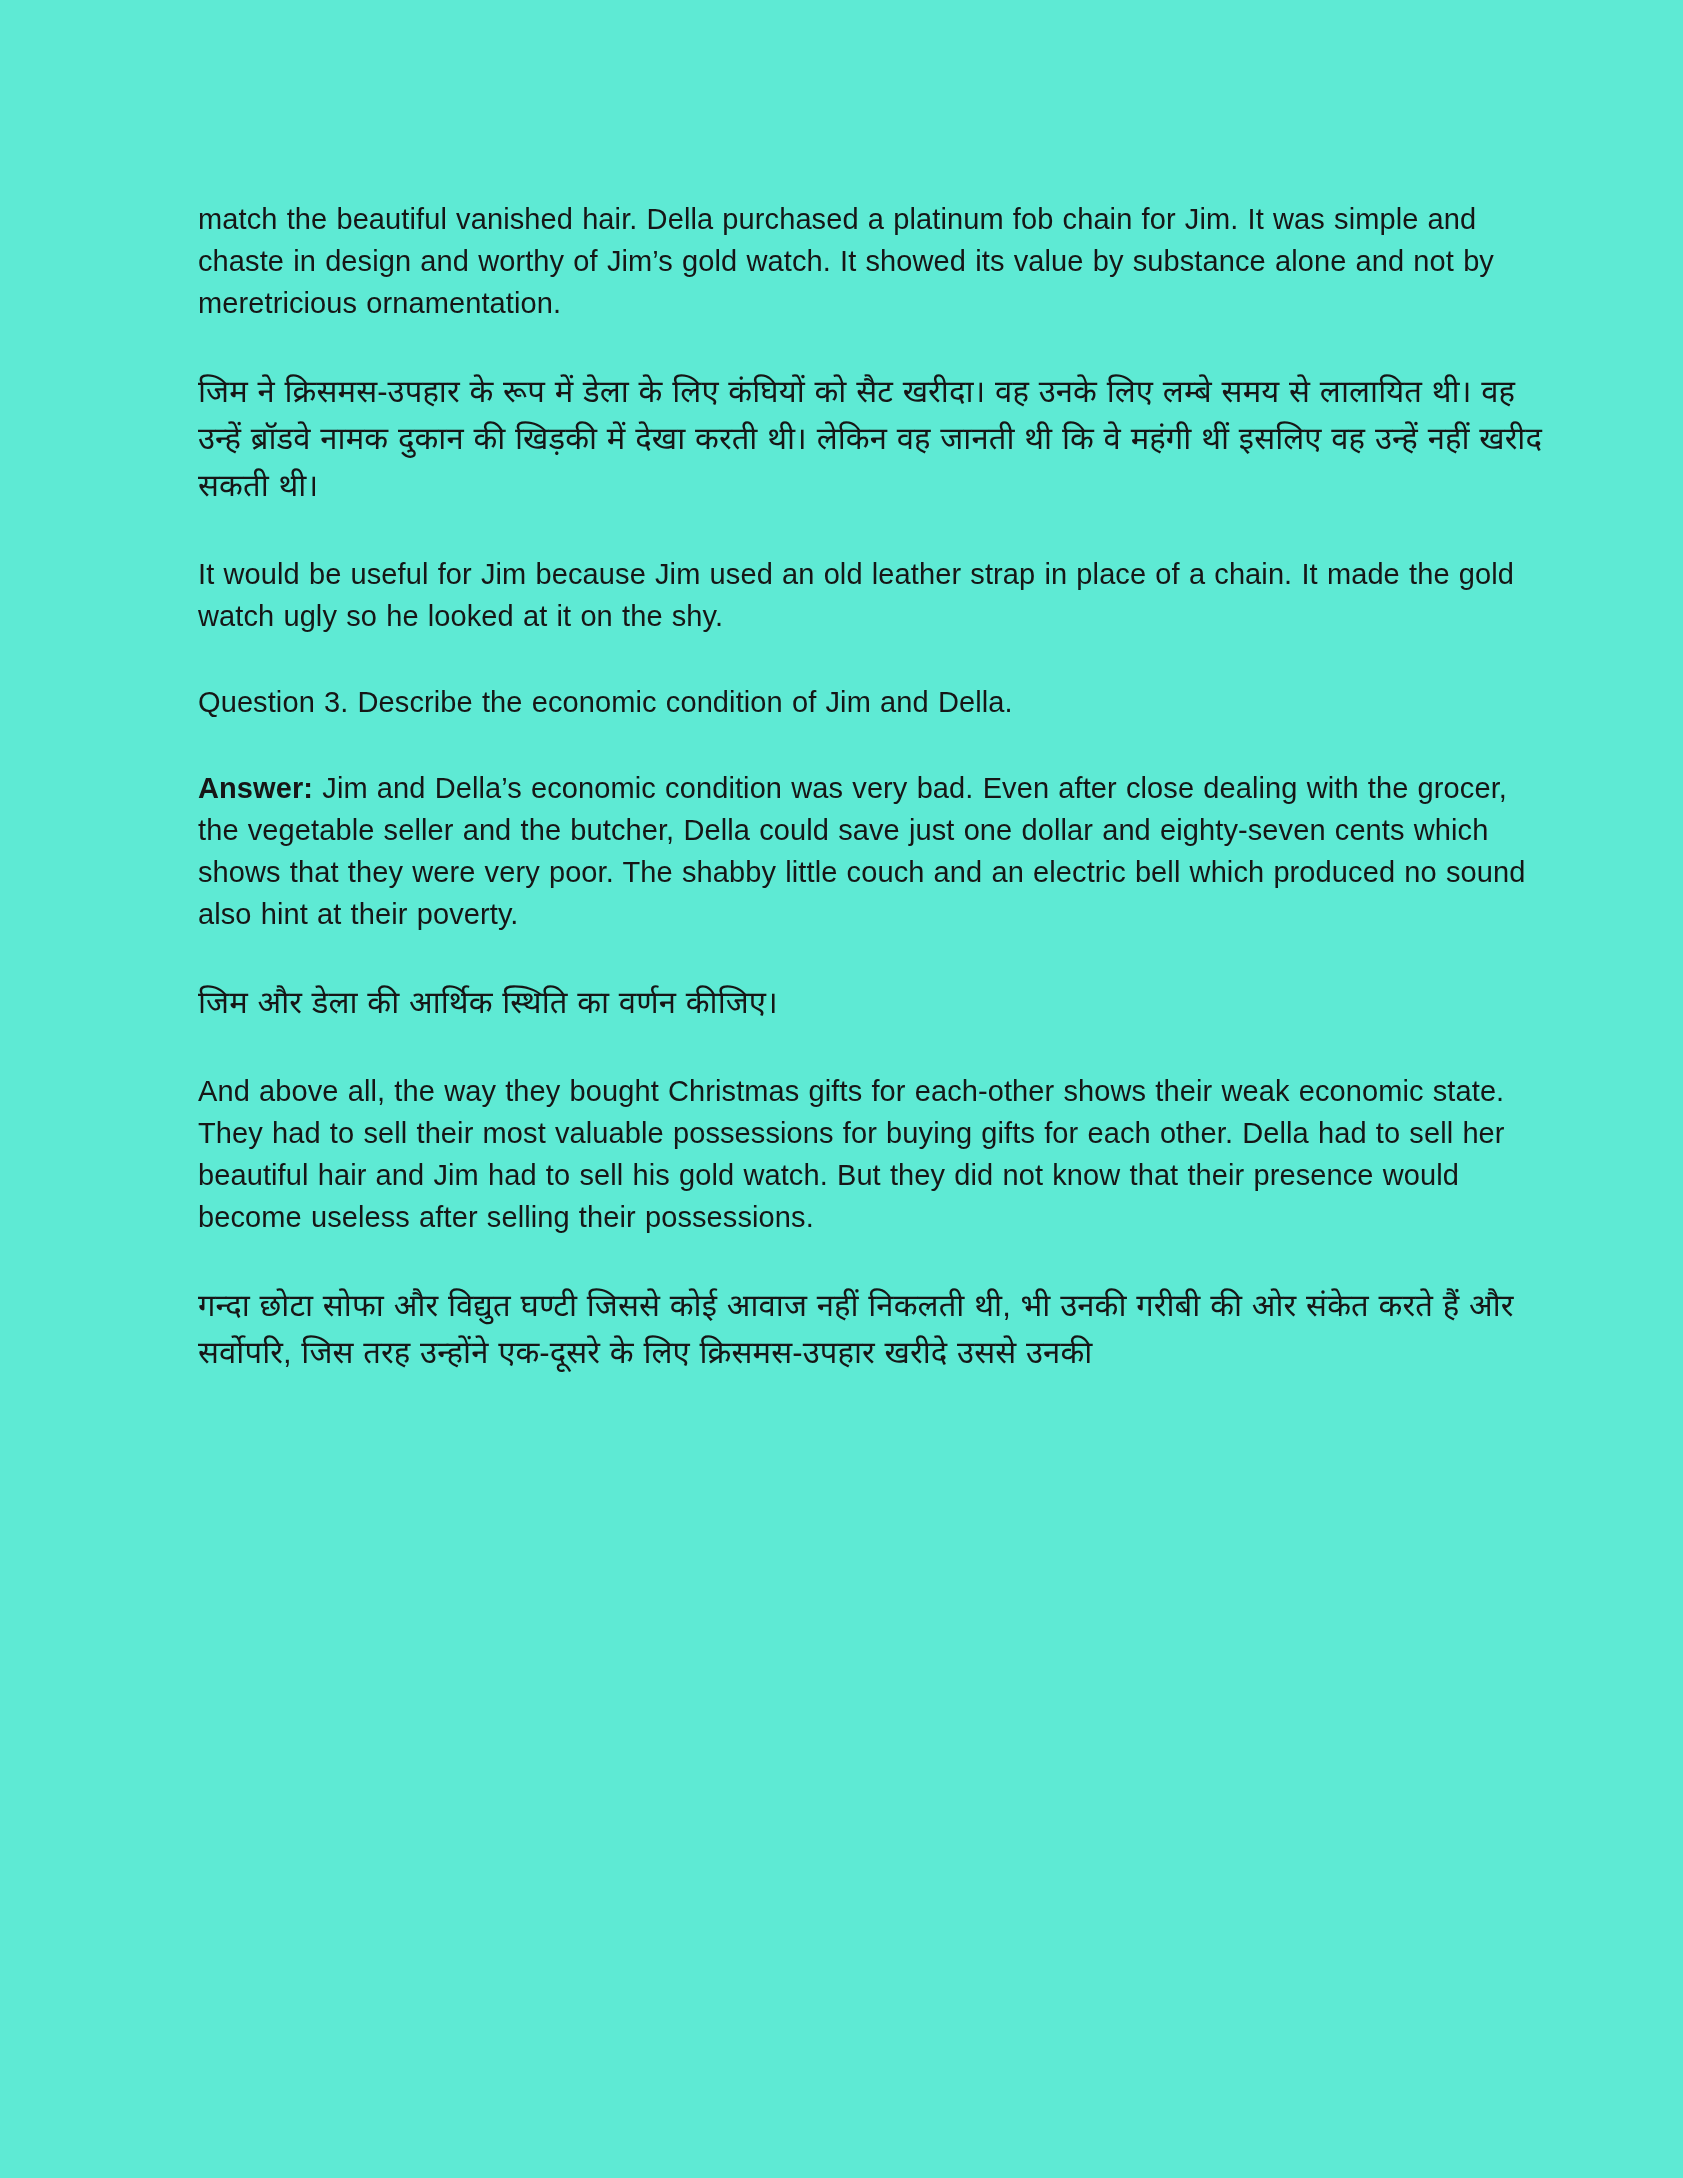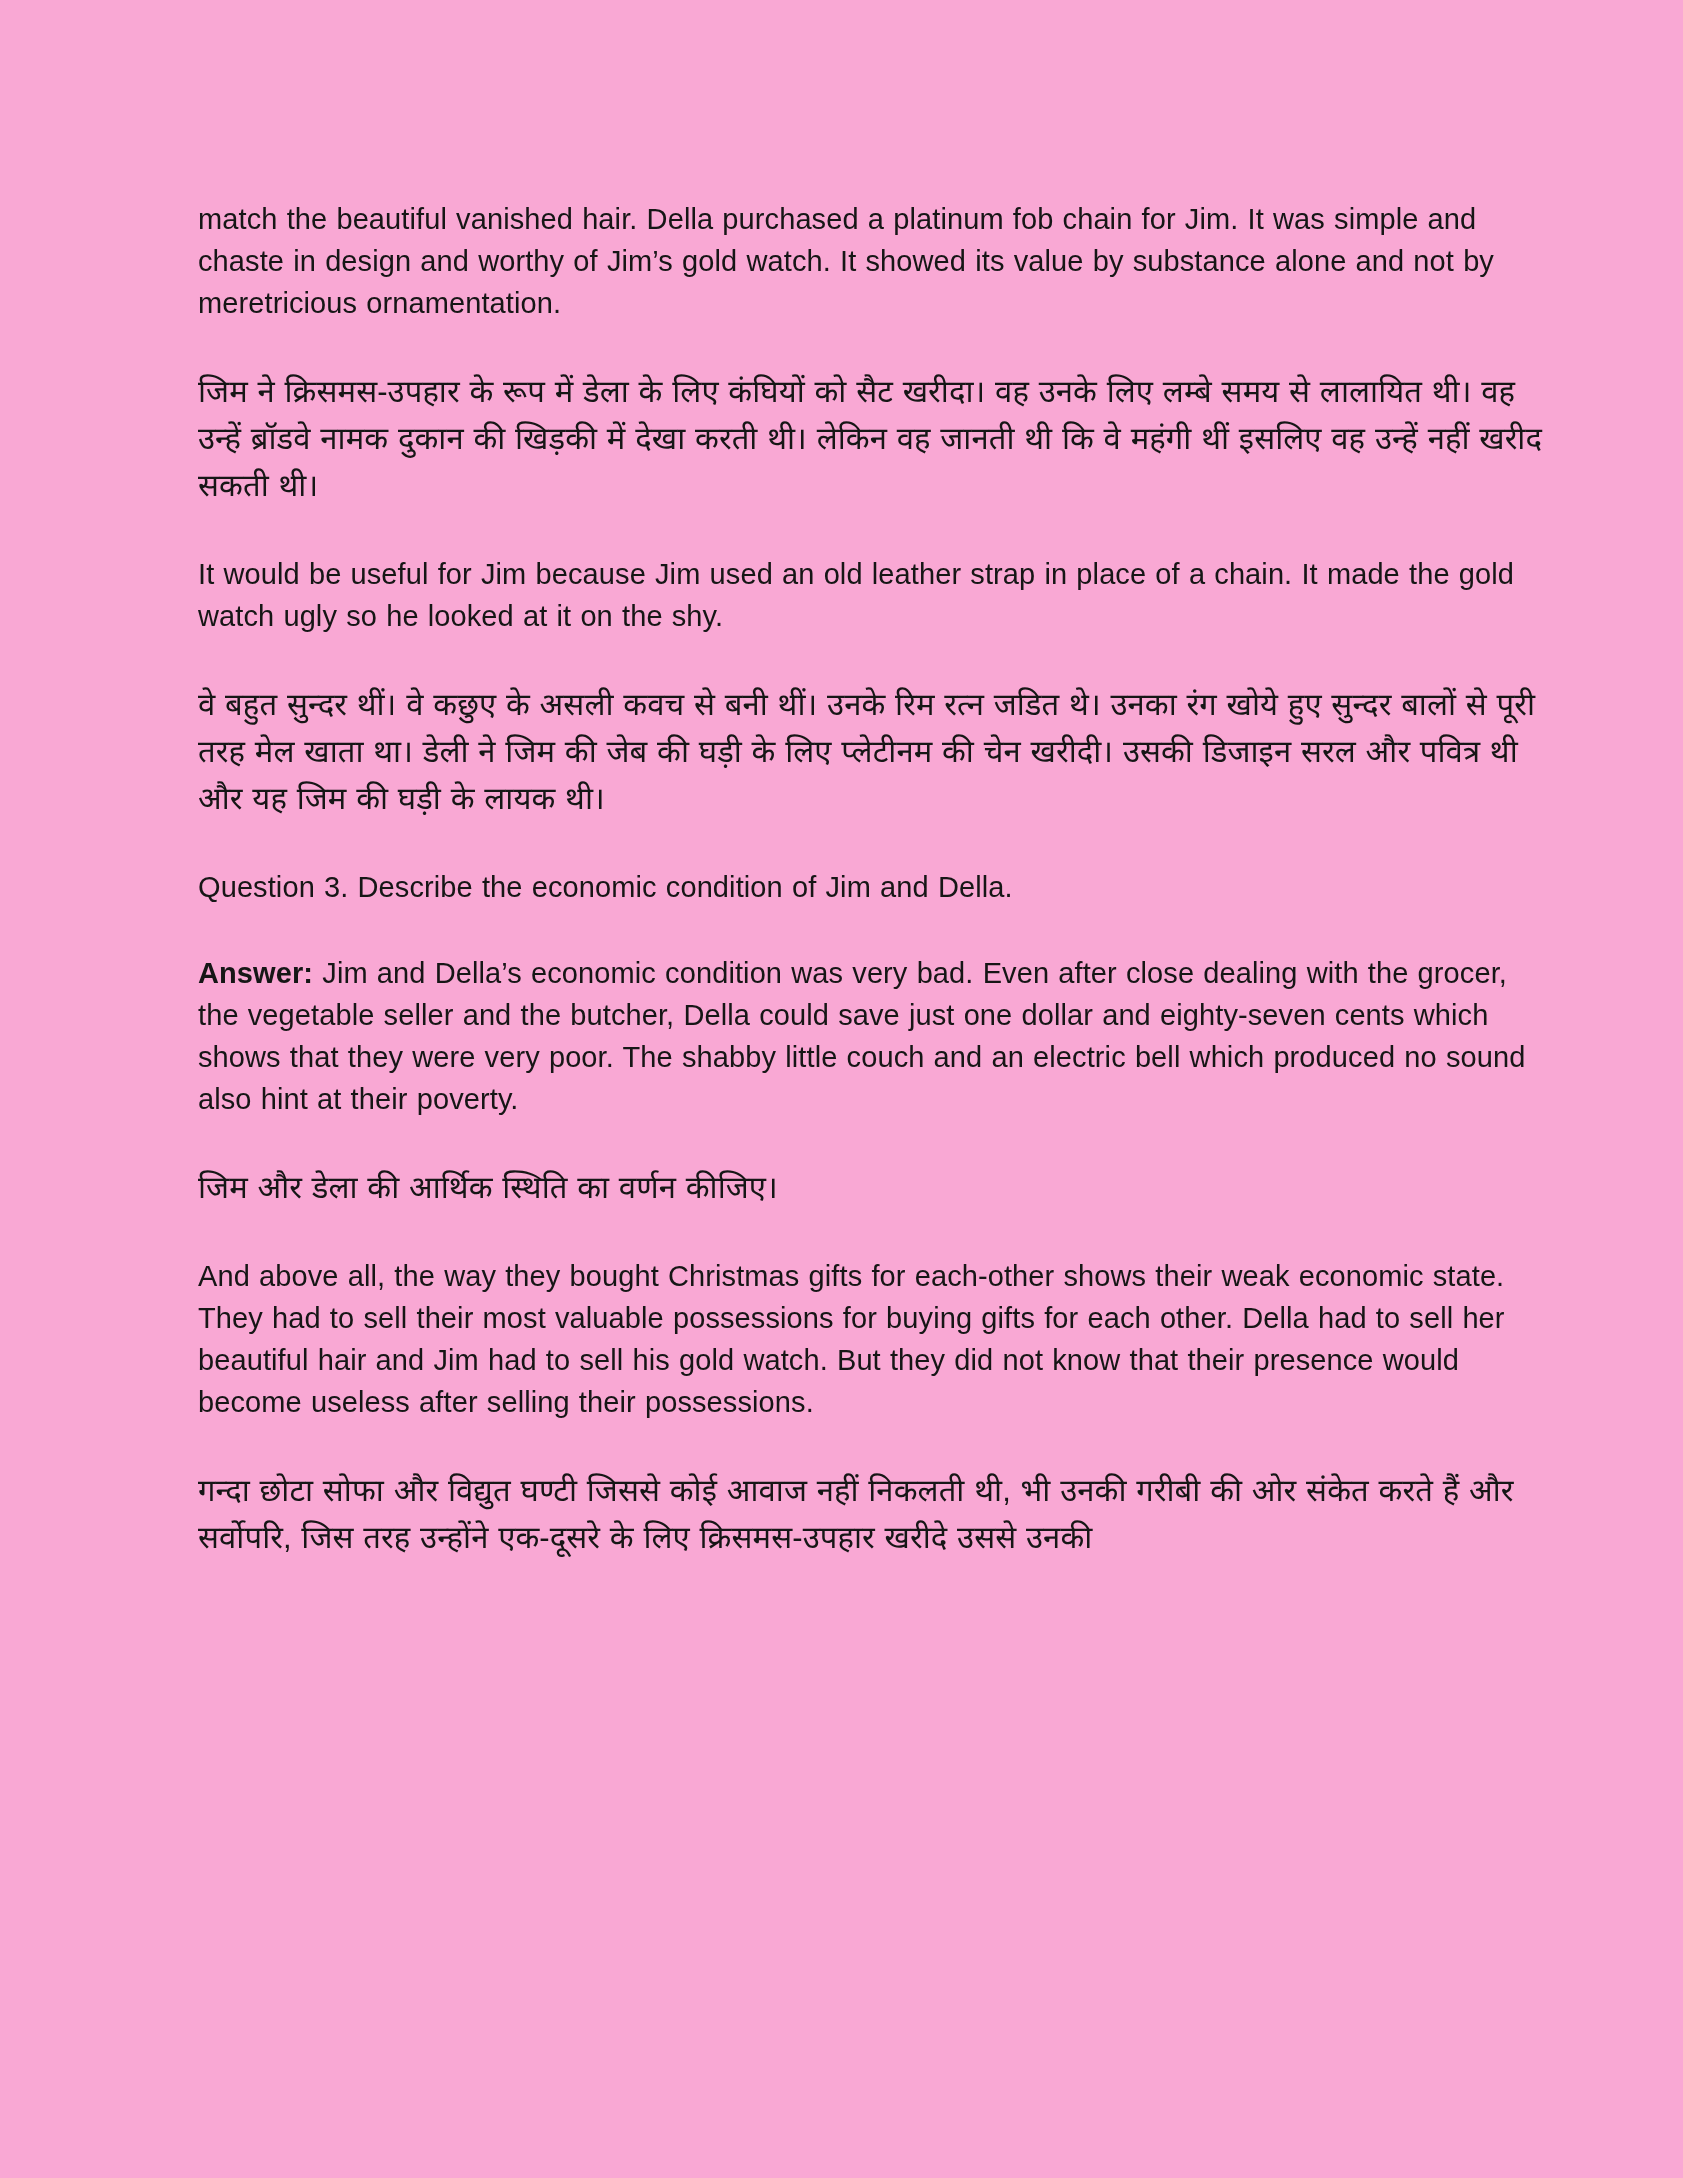--- a/index.html
+++ b/index.html
@@ -12,21 +12,21 @@
     height: 2178px;
     overflow: hidden;
     font-family: "Liberation Sans", sans-serif;
     color: #161616;
   }
   .page {
     box-sizing: border-box;
     width: 1683px;
     height: 2178px;
     padding: 198px 139px 0 198px;
-    background: #f9a8d4;
+    background: #5eead4;
   }
   .para {
     margin: 0 0 44px 0;
     font-size: 29px;
     line-height: 42px;
     letter-spacing: 0.1px;
     word-spacing: 1px;
   }
   .para.hi {
     font-size: 31px;
@@ -43,21 +43,20 @@
 <body>
 
 <div class="page">
 
   <p class="para en">match the beautiful vanished hair. Della purchased a platinum fob chain for Jim. It was simple and chaste in design and worthy of Jim’s gold watch. It showed its value by substance alone and not by meretricious ornamentation.</p>
 
   <p class="para hi" lang="hi">जिम ने क्रिसमस-उपहार के रूप में डेला के लिए कंघियों को सैट खरीदा। वह उनके लिए लम्बे समय से लालायित थी। वह उन्हें ब्रॉडवे नामक दुकान की खिड़की में देखा करती थी। लेकिन वह जानती थी कि वे महंगी थीं इसलिए वह उन्हें नहीं खरीद सकती थी।</p>
 
   <p class="para en">It would be useful for Jim because Jim used an old leather strap in place of a chain. It made the gold watch ugly so he looked at it on the shy.</p>
 
-  <p class="para hi" lang="hi">वे बहुत सुन्दर थीं। वे कछुए के असली कवच से बनी थीं। उनके रिम रत्न जडित थे। उनका रंग खोये हुए सुन्दर बालों से पूरी तरह मेल खाता था। डेली ने जिम की जेब की घड़ी के लिए प्लेटीनम की चेन खरीदी। उसकी डिजाइन सरल और पवित्र थी और यह जिम की घड़ी के लायक थी।</p>
 
 
   <p class="para heading">Question 3. Describe the economic condition of Jim and Della.</p>
 
   <p class="para en"><span class="answer-prefix">Answer:</span><span> Jim and Della’s economic condition was very bad. Even after close dealing with the grocer, the vegetable seller and the butcher, Della could save just one dollar and eighty-seven cents which shows that they were very poor. The shabby little couch and an electric bell which produced no sound also hint at their poverty.</span></p>
 
   <p class="para hi" lang="hi">जिम और डेला की आर्थिक स्थिति का वर्णन कीजिए।</p>
 
   <p class="para en">And above all, the way they bought Christmas gifts for each-other shows their weak economic state. They had to sell their most valuable possessions for buying gifts for each other. Della had to sell her beautiful hair and Jim had to sell his gold watch. But they did not know that their presence would become useless after selling their possessions.</p>
 

